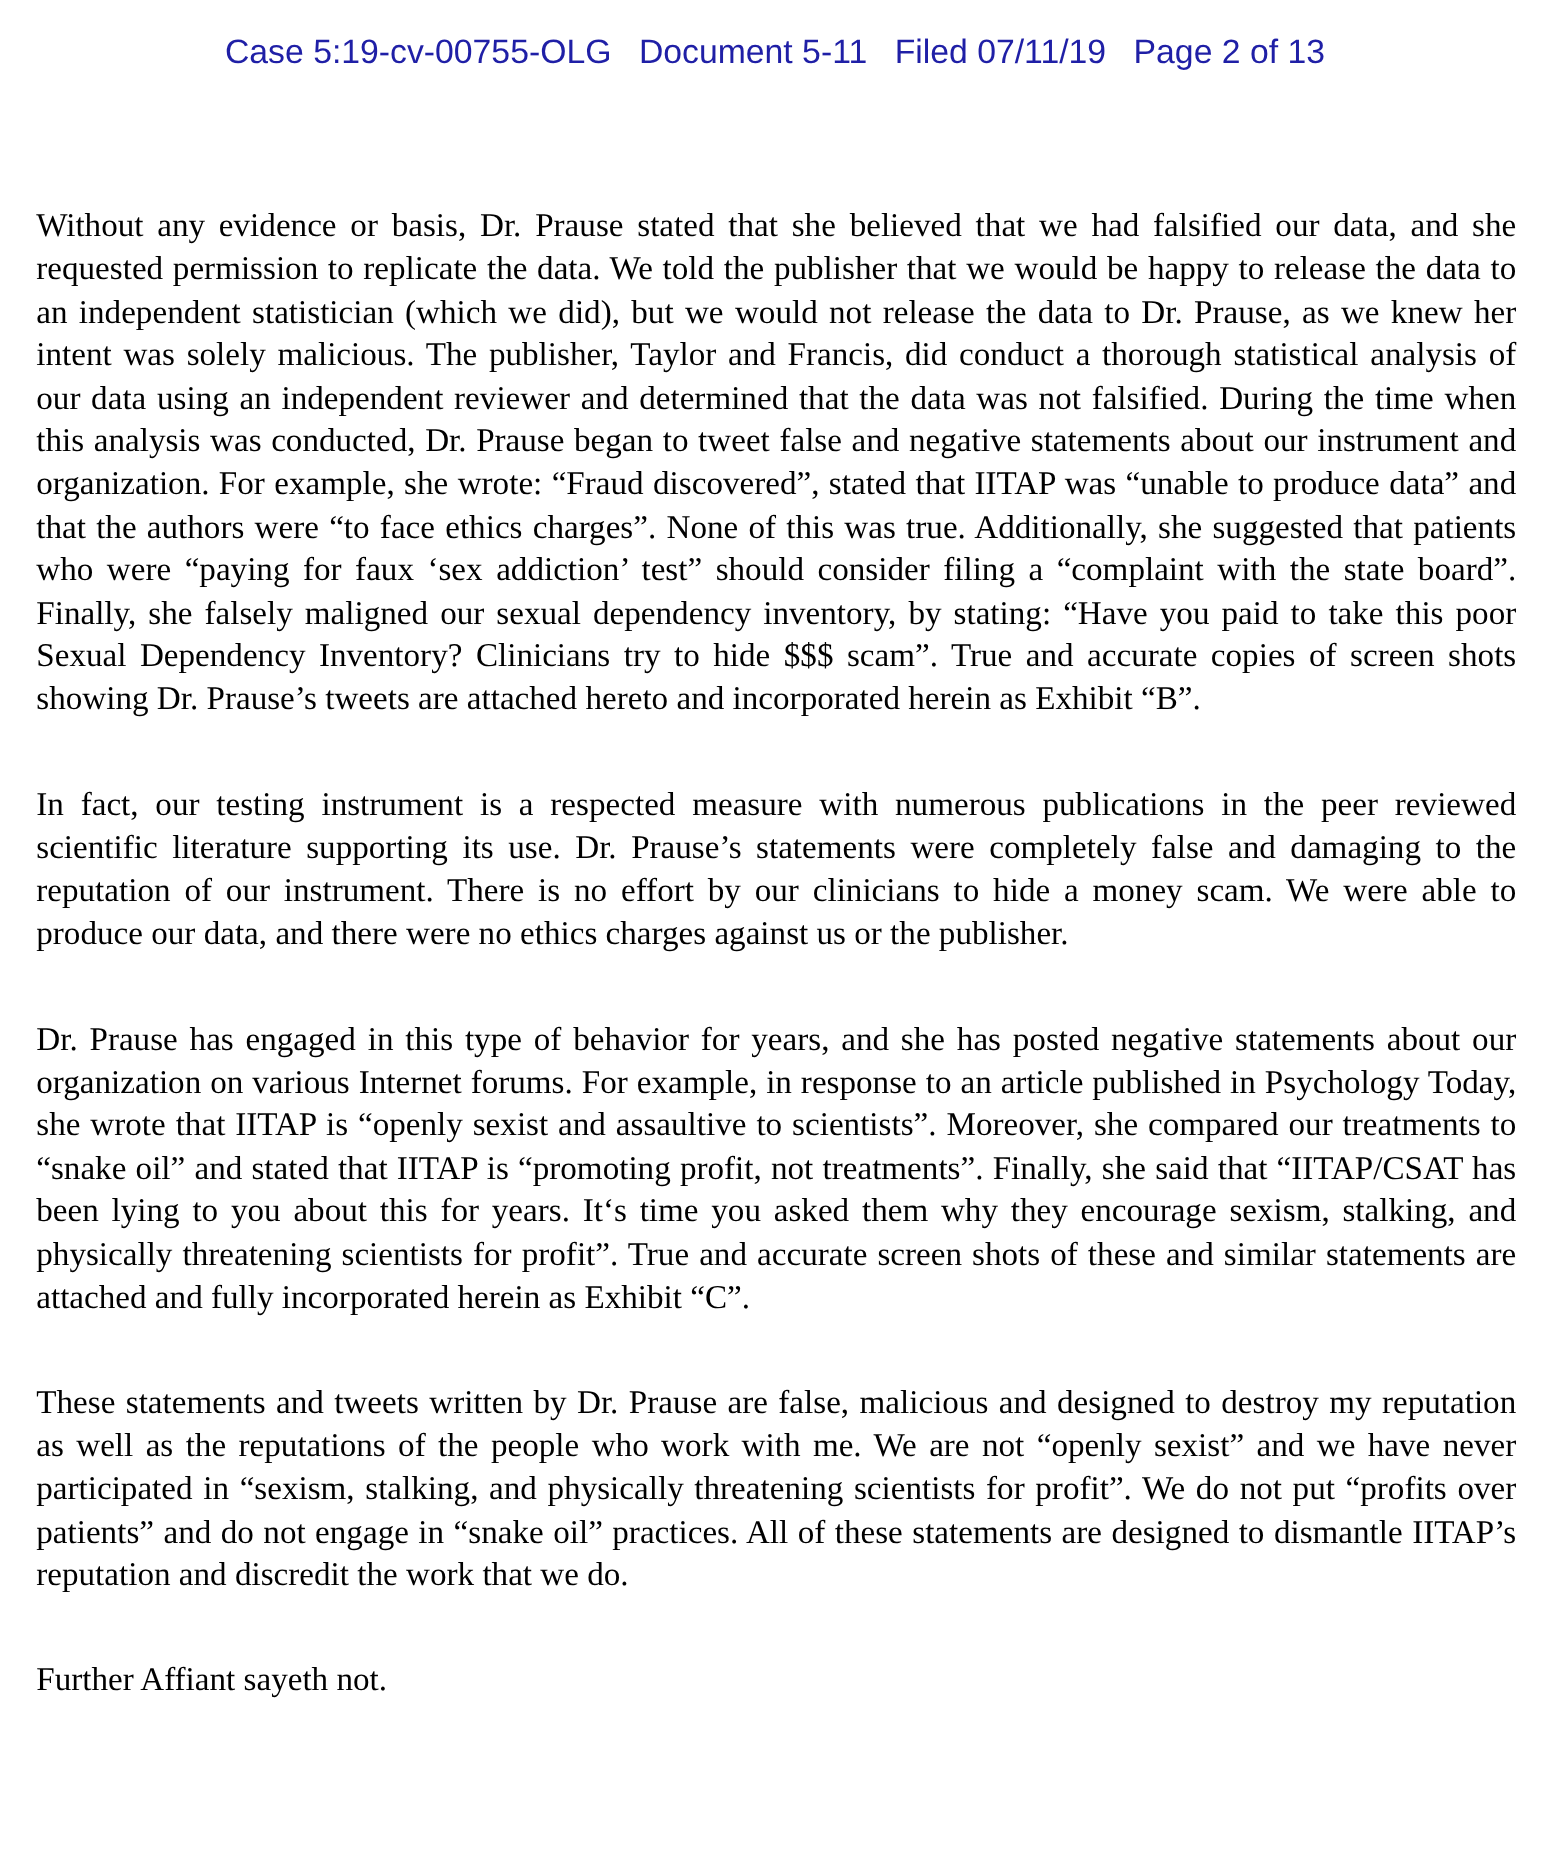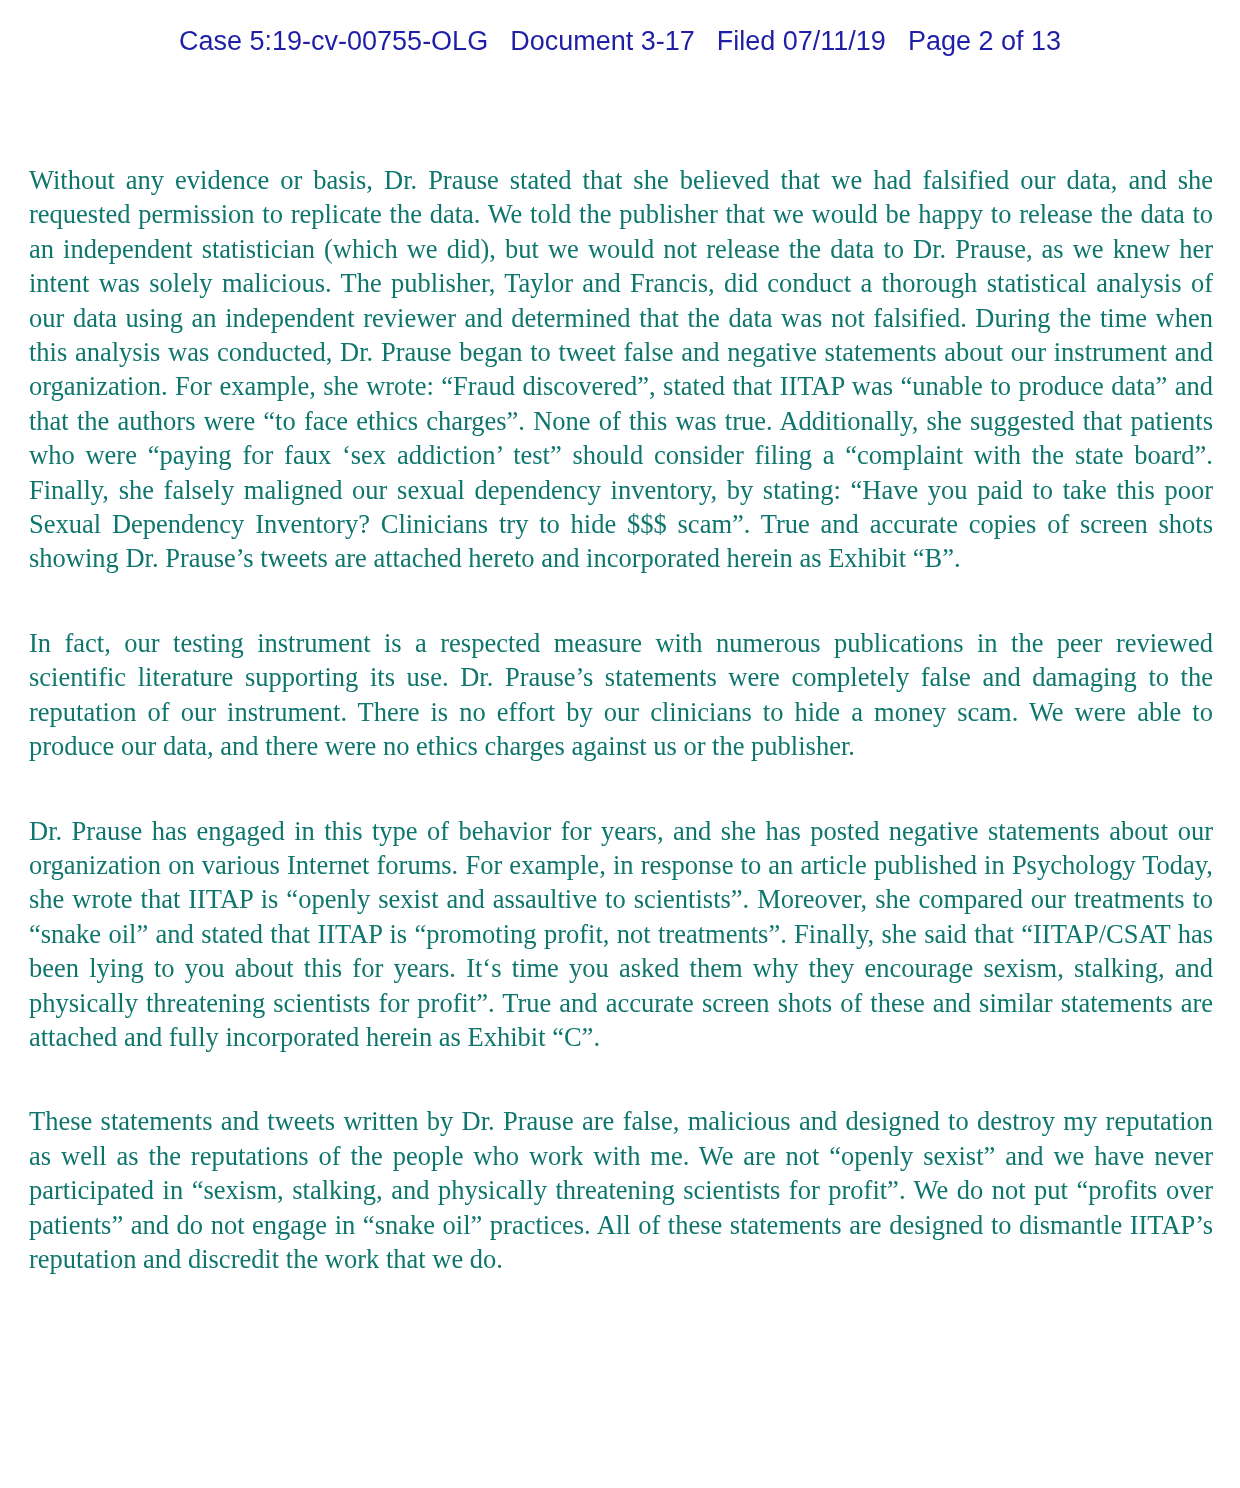--- a/index.html
+++ b/index.html
@@ -34,45 +34,46 @@
     white-space: nowrap;
   }
   .doc-body {
     position: absolute;
     top: 163px;
     left: 29px;
     width: 1184px;
     font-family: "Liberation Serif", serif;
     font-size: 26.5px;
     line-height: 34.4px;
-    color: #0f766e;
+    color: #000000;
     text-align: justify;
   }
   .doc-body p {
     margin: 0 0 50px 0;
   }
   .doc-body p:last-child {
     margin-bottom: 0;
   }
   .closing {
     text-align: left;
   }
 </style>
 </head>
 <body>
 
 <div class="page">
 
   <div class="case-header">
     <span>Case 5:19-cv-00755-OLG</span>
-    <span>Document 3-17</span>
+    <span>Document 5-11</span>
     <span>Filed 07/11/19</span>
     <span>Page 2 of 13</span>
   </div>
 
   <div class="doc-body">
     <p>Without any evidence or basis, Dr. Prause stated that she believed that we had falsified our data, and she requested permission to replicate the data.  We told the publisher that we would be happy to release the data to an independent statistician (which we did), but we would not release the data to Dr. Prause, as we knew her intent was solely malicious.  The publisher, Taylor and Francis, did conduct a thorough statistical analysis of our data using an independent reviewer and determined that the data was not falsified.  During the time when this analysis was conducted, Dr. Prause began to tweet false and negative statements about our instrument and organization.  For example, she wrote: “Fraud discovered”, stated that IITAP was “unable to produce data” and that the authors were “to face ethics charges”.  None of this was true.  Additionally, she suggested that patients who were “paying for faux ‘sex addiction’ test” should consider filing a “complaint with the state board”. Finally, she falsely maligned our sexual dependency inventory, by stating:  “Have you paid to take this poor Sexual Dependency Inventory?  Clinicians try to hide $$$ scam”.  True and accurate copies of screen shots showing Dr. Prause’s tweets are attached hereto and incorporated herein as Exhibit “B”.</p>
     <p>In fact, our testing instrument is a respected measure with numerous publications in the peer reviewed scientific literature supporting its use.  Dr. Prause’s statements were completely false and damaging to the reputation of our instrument.  There is no effort by our clinicians to hide a money scam.  We were able to produce our data, and there were no ethics charges against us or the publisher.</p>
     <p>Dr. Prause has engaged in this type of behavior for years, and she has posted negative statements about our organization on various Internet forums.  For example, in response to an article published in Psychology Today, she wrote that IITAP is “openly sexist and assaultive to scientists”.  Moreover, she compared our treatments to “snake oil” and stated that IITAP is “promoting profit, not treatments”.  Finally, she said that “IITAP/CSAT has been lying to you about this for years.  It‘s time you asked them why they encourage sexism, stalking, and physically threatening scientists for profit”.  True and accurate screen shots of these and similar statements are attached and fully incorporated herein as Exhibit “C”.</p>
     <p>These statements and tweets written by Dr. Prause are false, malicious and designed to destroy my reputation as well as the reputations of the people who work with me.  We are not “openly sexist” and we have never participated in “sexism, stalking, and physically threatening scientists for profit”.  We do not put “profits over patients” and do not engage in “snake oil” practices.  All of these statements are designed to dismantle IITAP’s reputation and discredit the work that we do.</p>
+    <p class="closing">Further Affiant sayeth not.</p>
   </div>
 
 </div>
 
 </body></html>

